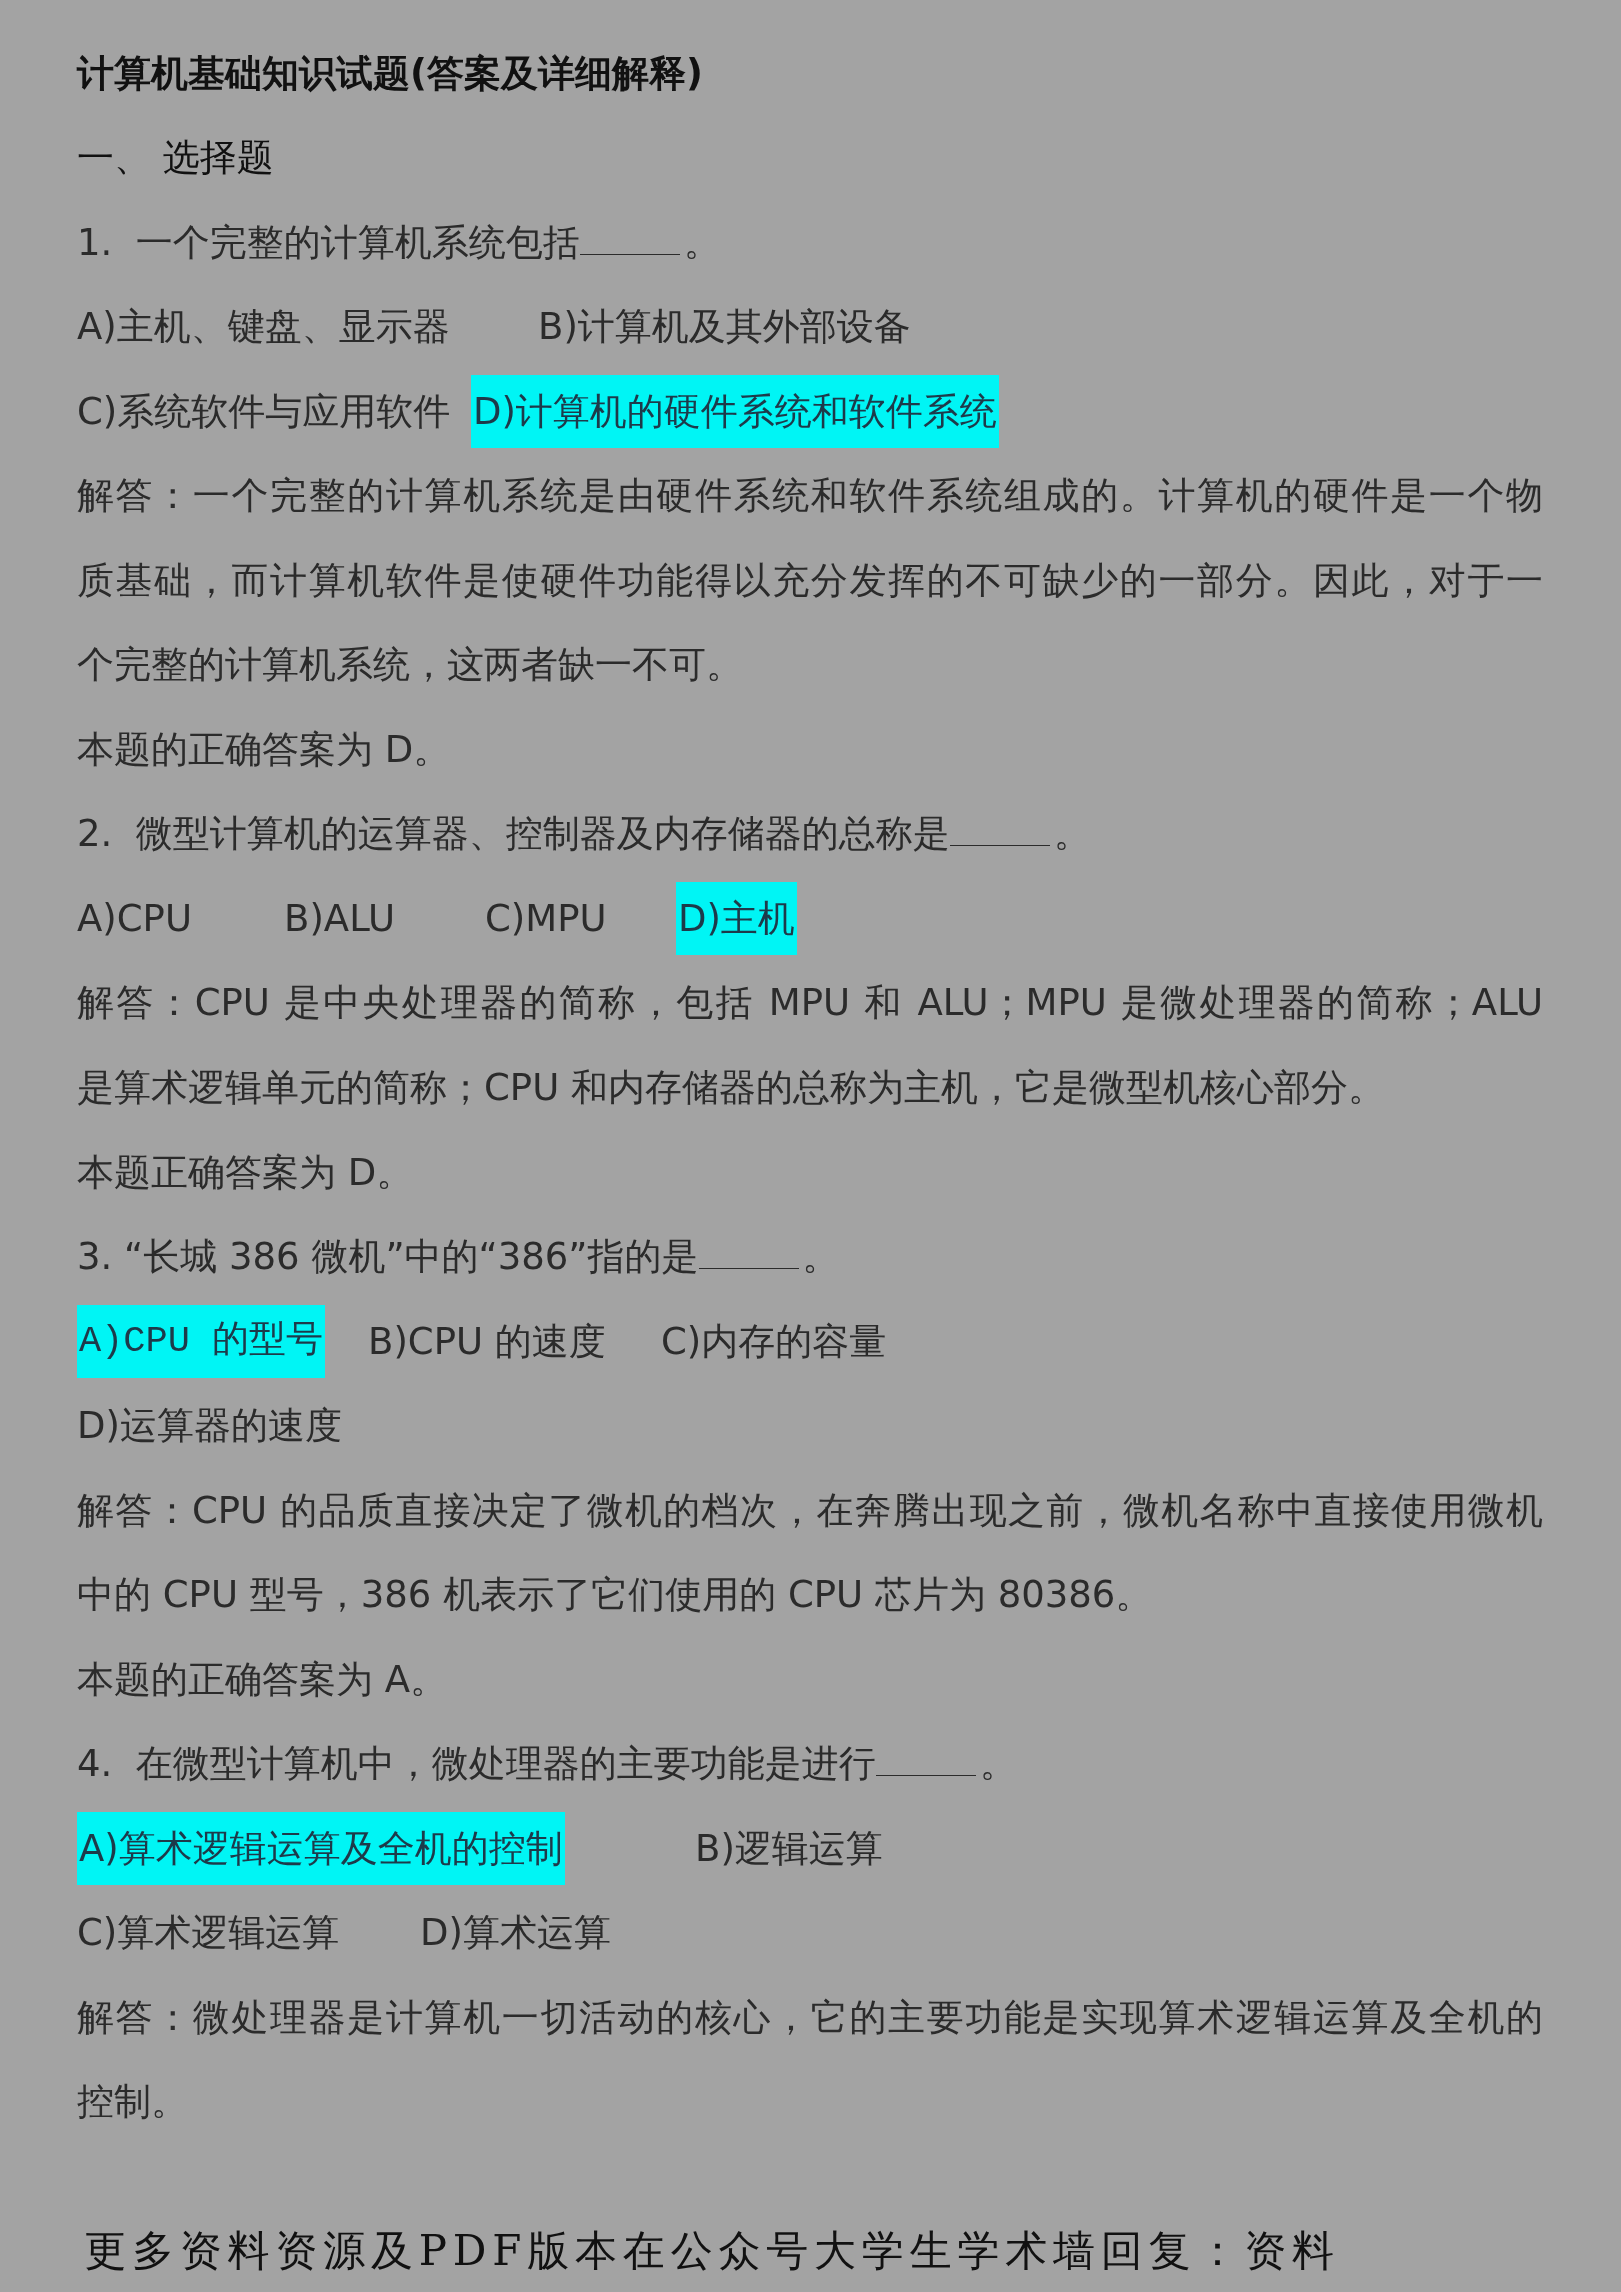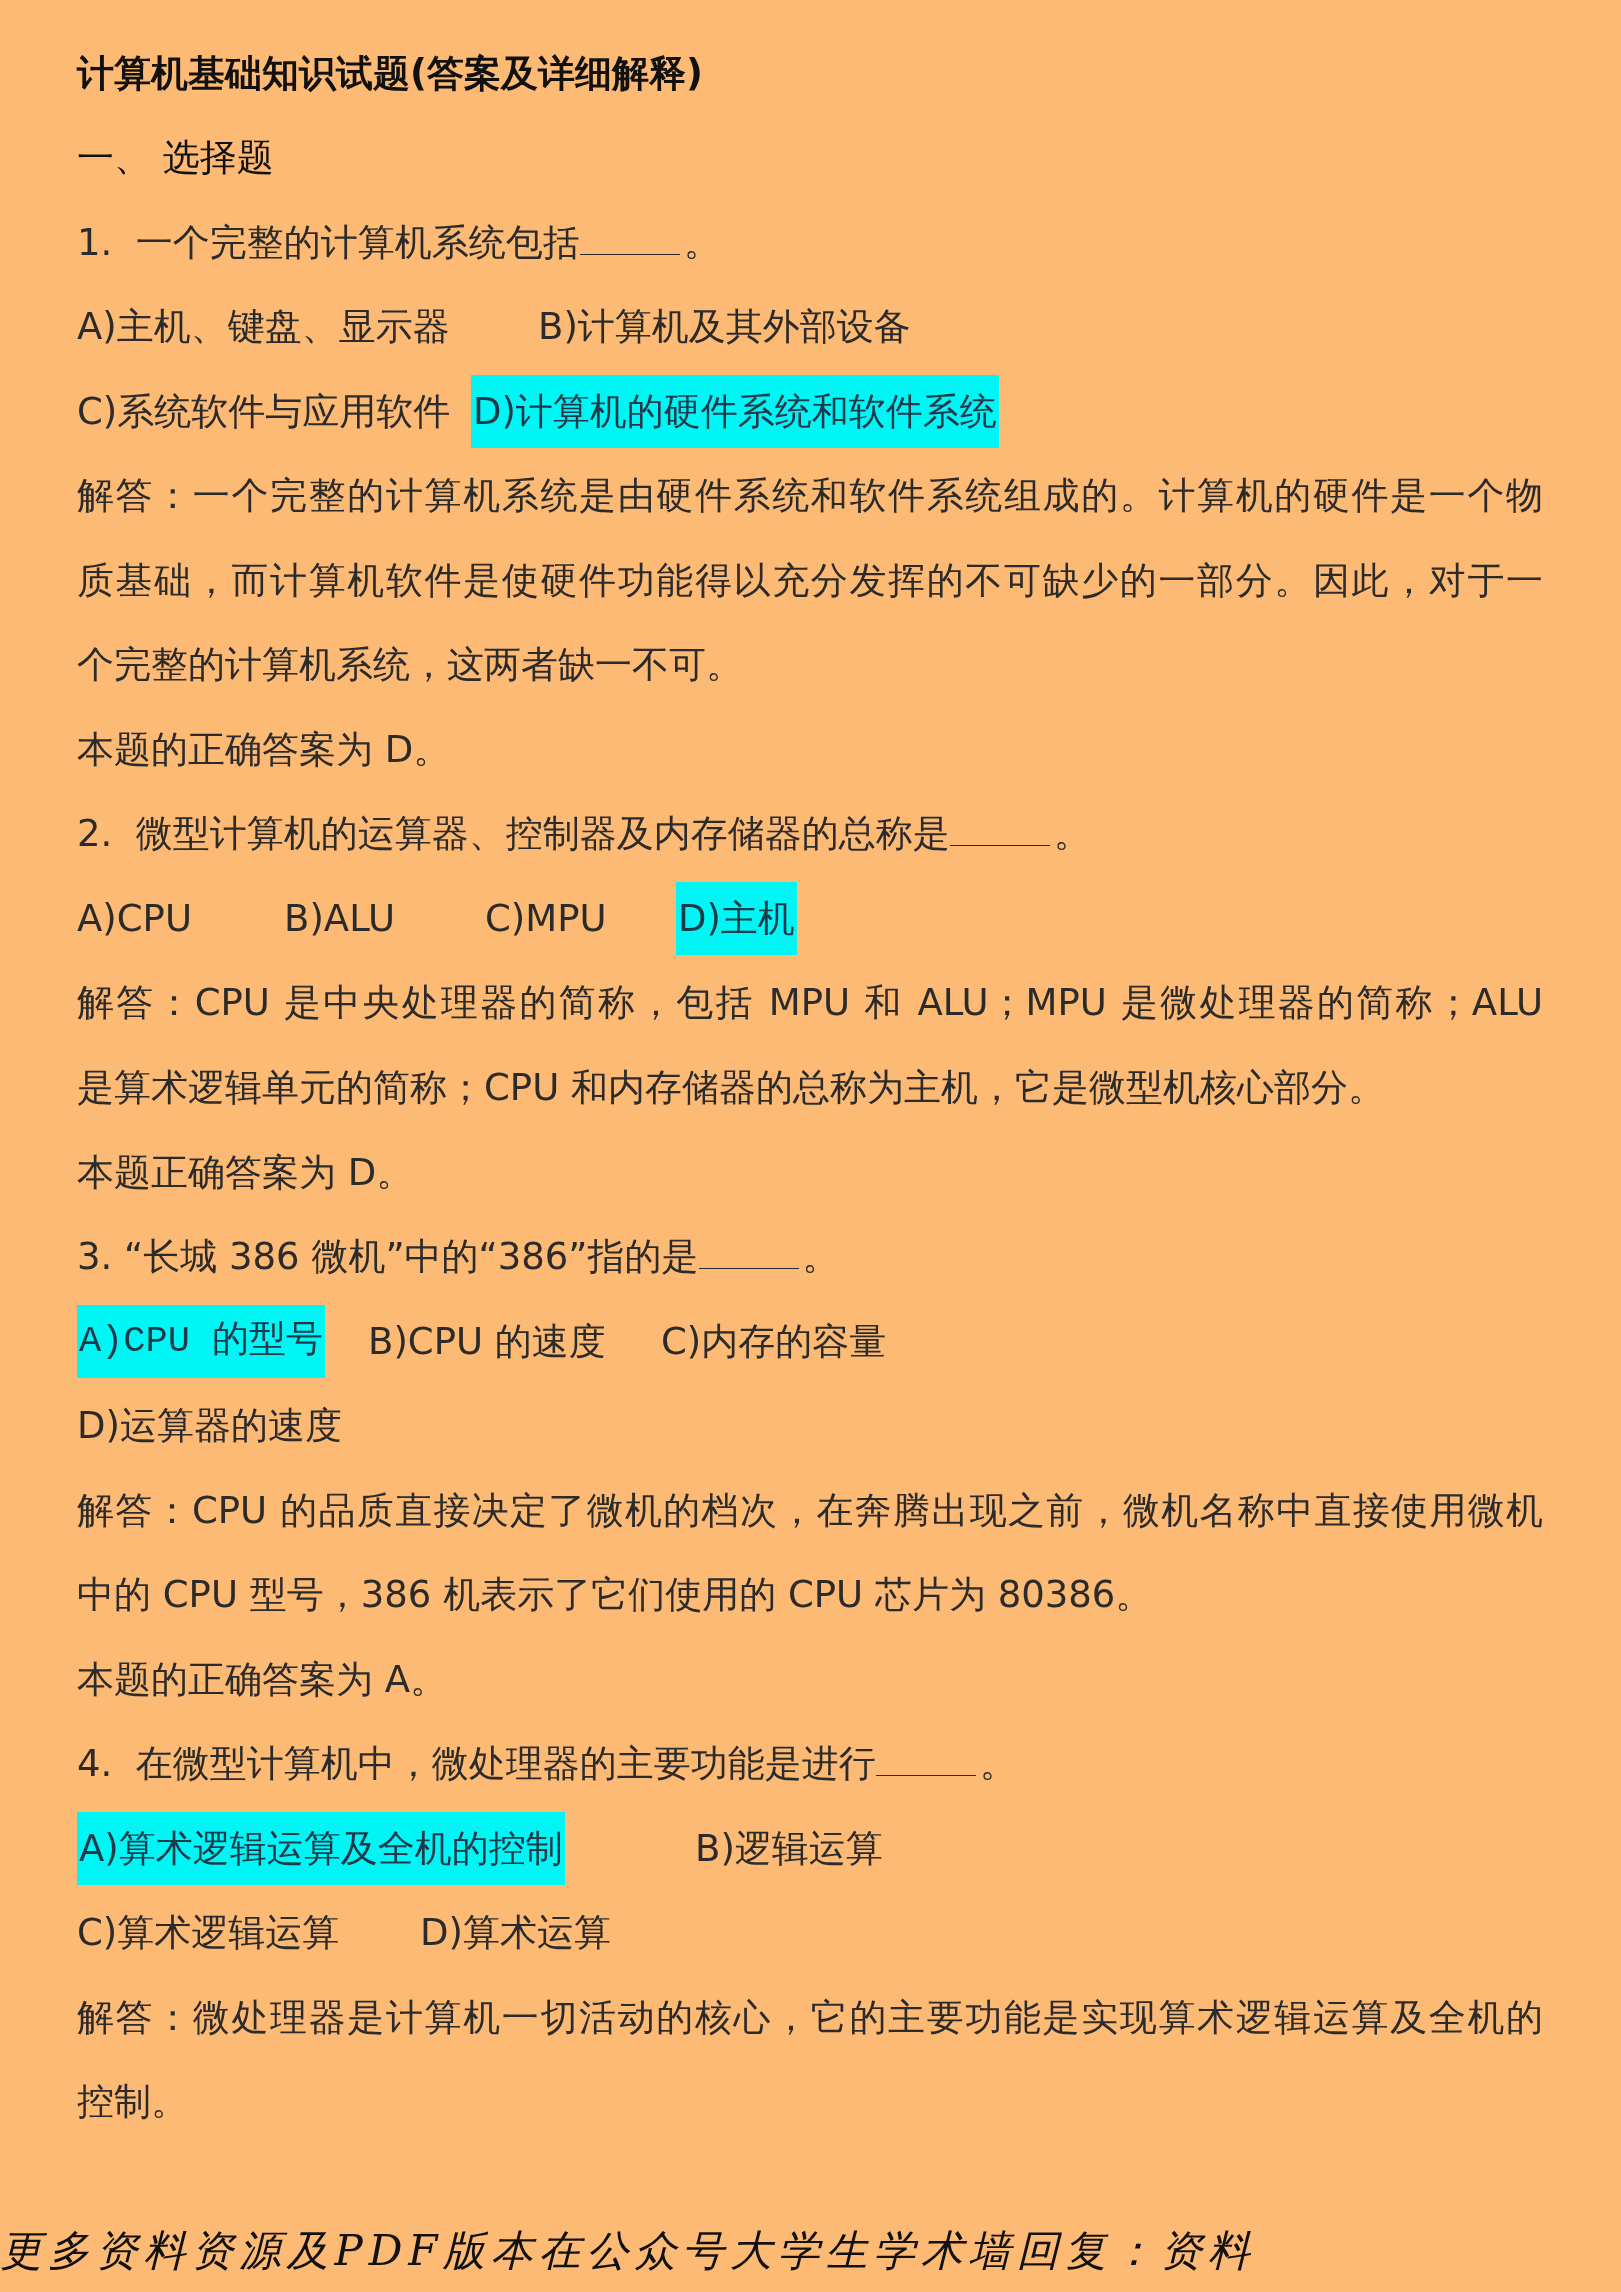--- a/index.html
+++ b/index.html
@@ -13,21 +13,21 @@
       position: relative;
       overflow: hidden;
       font-family: "DejaVu Sans", "Liberation Sans", sans-serif;
       color: #2b2b2b;
     }
     .page {
       position: absolute;
       left: 0; top: 0;
       width: 1622px;
       height: 2292px;
-      background: #fdba74;
+      background: #a3a3a3;
     }
     .line {
       position: absolute;
       left: 77px;
       height: 73px;
       line-height: 73px;
       font-size: 37px;
       white-space: nowrap;
       letter-spacing: 0px;
     }
@@ -65,23 +65,22 @@
       vertical-align: baseline;
       margin-right: 3.8px;
     }
     .footer {
       position: absolute;
       left: 0;
       width: 1424px;
       top: 2214px;
       height: 73px;
       line-height: 73px;
-      text-align: left;
+      text-align: center;
       font-family: "DejaVu Serif", "Liberation Serif", serif;
-      font-style: italic;
       font-size: 42px;
       color: #111111;
       letter-spacing: 5.8px;
     }
   </style>
 </head>
 <body>
 
 <div class="page">
 

